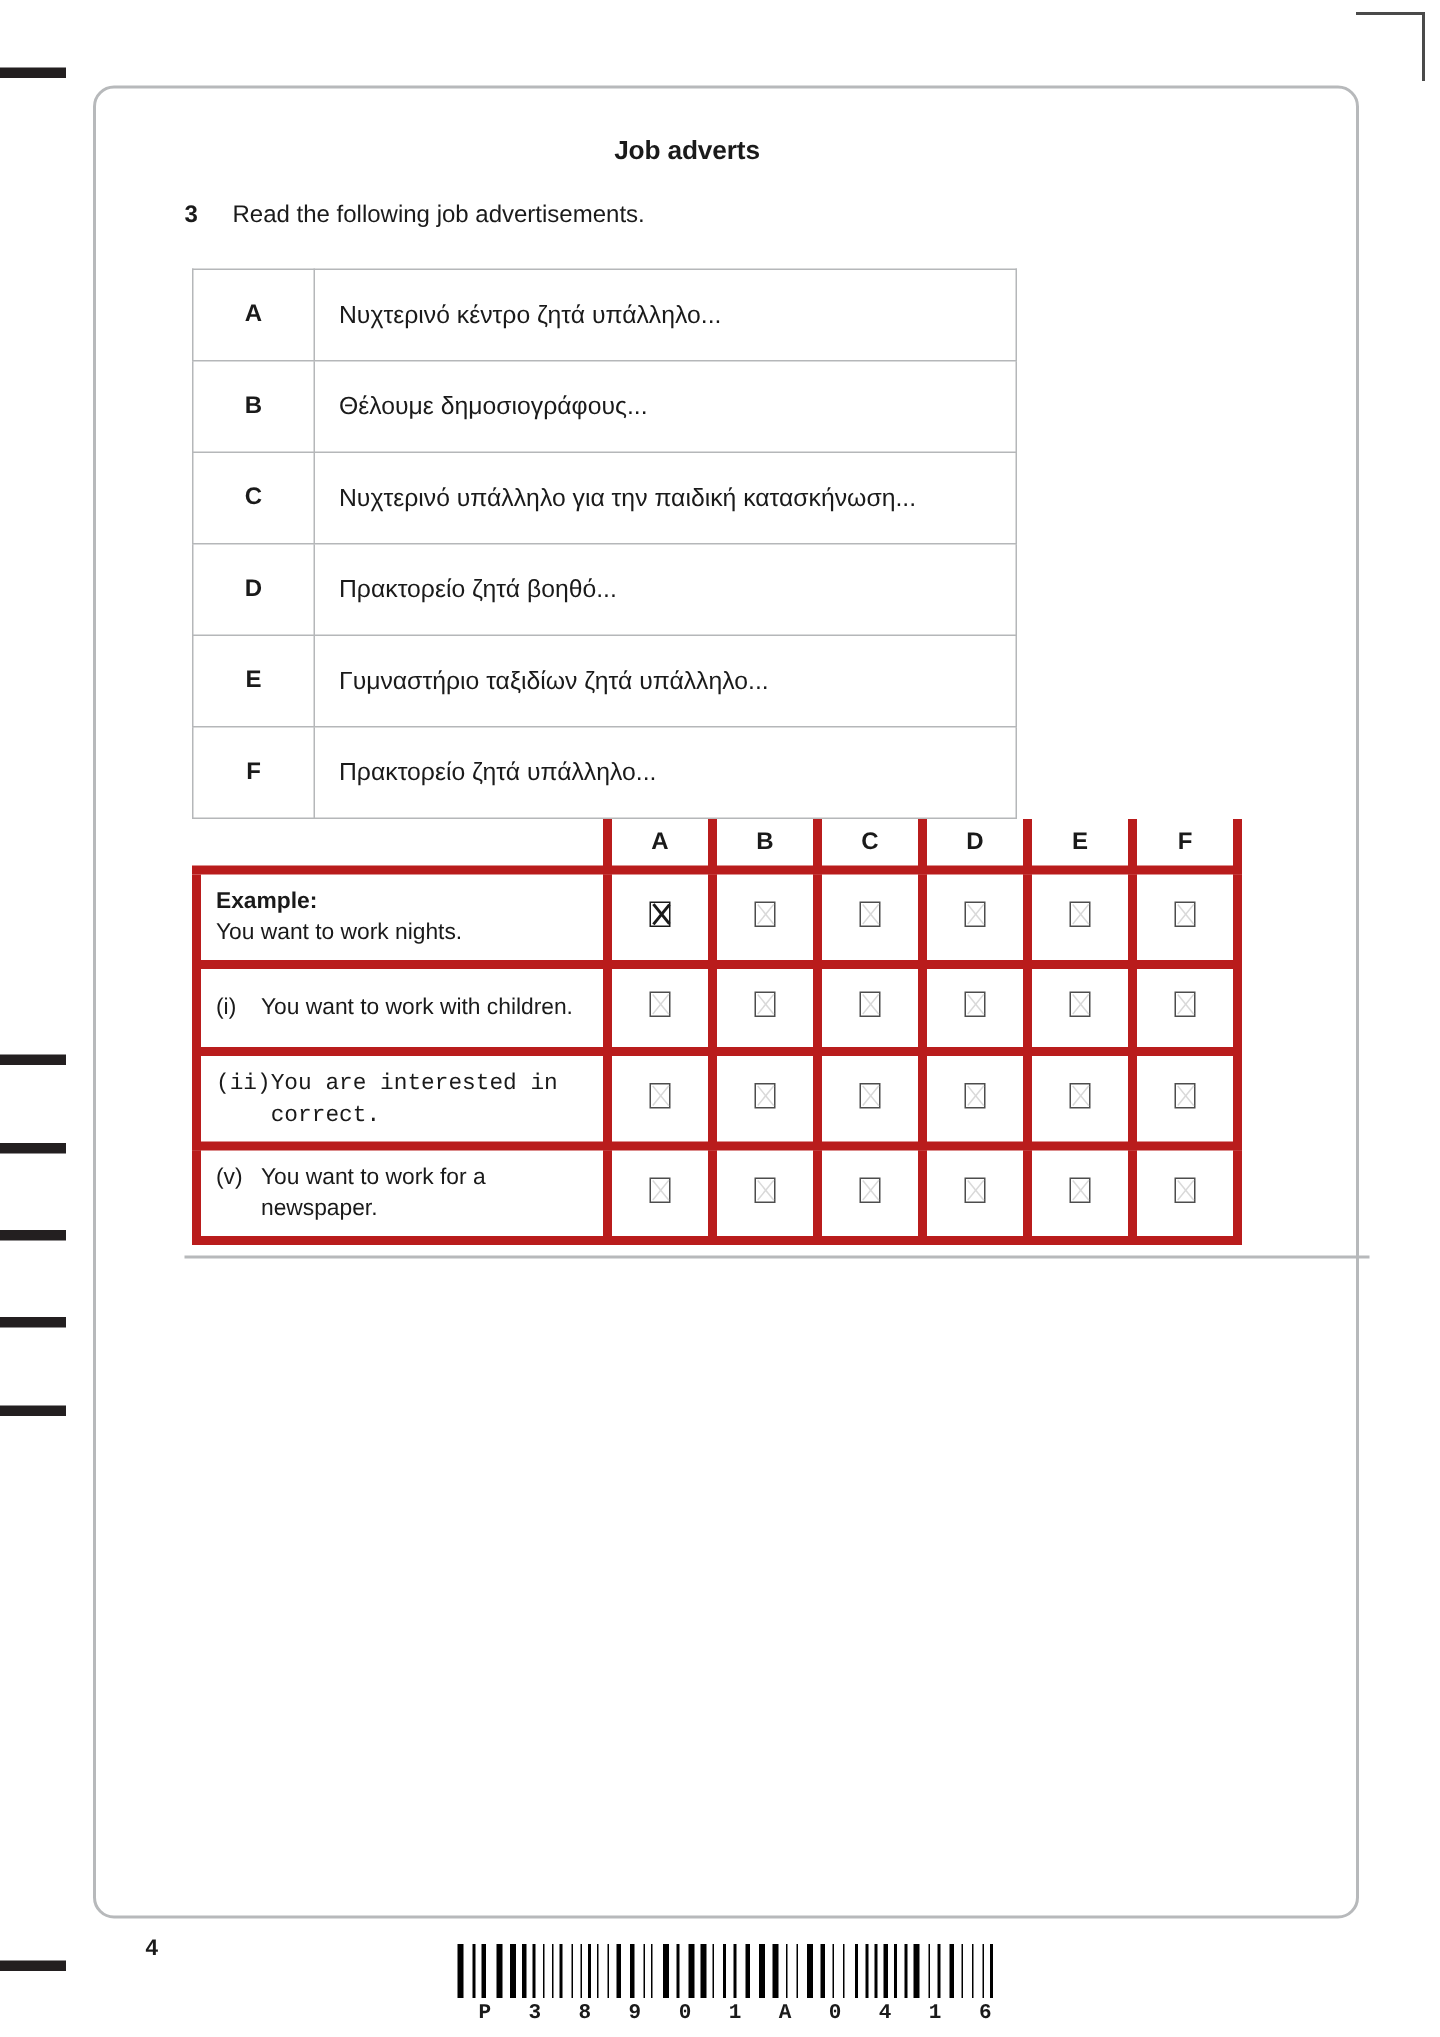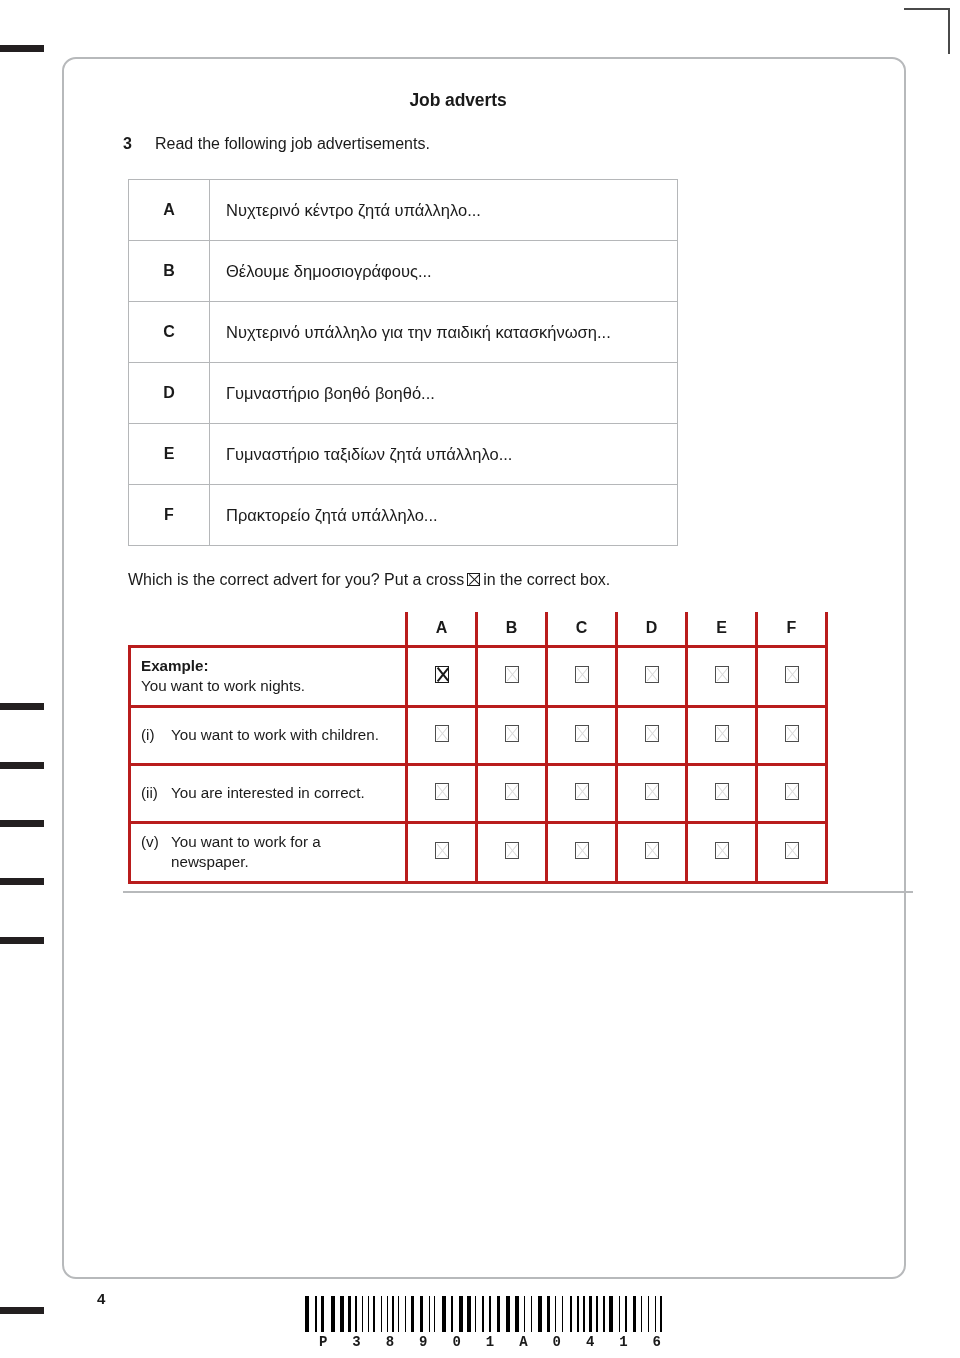--- a/index.html
+++ b/index.html
@@ -133,21 +133,21 @@
 
   
   table.answers {
     border-collapse: collapse;
     table-layout: fixed;
     width: 700px;
     margin-left: 5px;
   }
   table.answers td,
   table.answers th {
-    border: 3px solid #b91c1c;
+    border: 6px solid #b91c1c;
     box-sizing: border-box;
   }
   table.answers th.col-head {
     width: 70px;
     height: 34px;
     text-align: center;
     font-weight: bold;
     font-size: 16px;
     border-top: none;
   }
@@ -160,21 +160,21 @@
     font-size: 15.2px;
     line-height: 1.35;
     vertical-align: middle;
   }
   table.answers td.cell {
     text-align: center;
     vertical-align: middle;
   }
   .row-example td.stmt { height: 58px; }
   .row-i      td.stmt { height: 58px; }
-  .row-ii     td.stmt { height: 58px; }
+  .row-ii     td.stmt { height: 58px; font-family: Liberation Mono, monospace; }
   .row-iii    td.stmt { height: 58px; }
   .row-iv     td.stmt { height: 58px; }
   .row-v      td.stmt { height: 58px; }
 
   .stmt-label { font-weight: bold; }
   .stmt-flex {
     display: flex;
   }
   .stmt-flex .marker {
     flex: 0 0 30px;
@@ -296,36 +296,33 @@
       <tr>
         <td class="letter">B</td>
         <td class="adv">Θέλουμε δημοσιογράφους...</td>
       </tr>
       <tr>
         <td class="letter">C</td>
         <td class="adv">Νυχτερινό υπάλληλο για την παιδική κατασκήνωση...</td>
       </tr>
       <tr>
         <td class="letter">D</td>
-        <td class="adv">Γυμναστήριο βοηθό βοηθό...</td>
+        <td class="adv">Πρακτορείο ζητά βοηθό...</td>
       </tr>
       <tr>
         <td class="letter">E</td>
         <td class="adv">Γυμναστήριο ταξιδίων ζητά υπάλληλο...</td>
       </tr>
       <tr>
         <td class="letter">F</td>
         <td class="adv">Πρακτορείο ζητά υπάλληλο...</td>
       </tr>
     </tbody>
   </table>
 
-  <div class="instruction">
-    <span>Which is the correct advert for you? Put a cross</span><span class="xbox-inline"></span><span>in the correct box.</span>
-  </div>
 
   <table class="answers">
     <thead>
       <tr>
         <th class="blank-head"></th>
         <th class="col-head">A</th>
         <th class="col-head">B</th>
         <th class="col-head">C</th>
         <th class="col-head">D</th>
         <th class="col-head">E</th>

